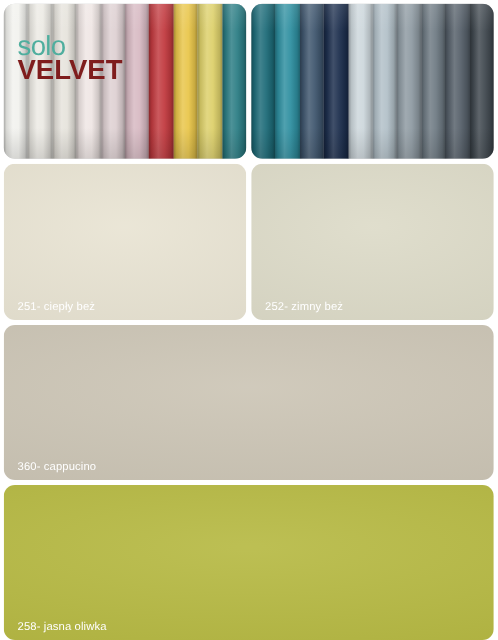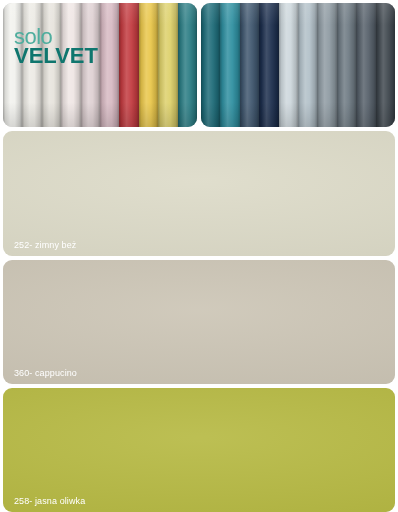--- a/index.html
+++ b/index.html
@@ -89,21 +89,21 @@
     font-size: 22px;
     font-weight: 400;
     letter-spacing: -0.5px;
     color: #4fae9e;
   }
   .logo-velvet {
     display: block;
     font-size: 22px;
     font-weight: 700;
     letter-spacing: 0px;
-    color: #0f766e;
+    color: #7f1d1d;
     margin-top: -2px;
   }
 
   
   .swatch {
     position: relative;
   }
   .swatch-fill {
     position: absolute;
     inset: 0;
@@ -166,20 +166,25 @@
           <div class="strip" style="background: rgb(86, 96, 106);"></div>
           <div class="strip" style="background: rgb(64, 72, 79);"></div>
         </div>
       <div class="photo-vignette"></div>
     </div>
 
   </div>
 
   <div class="row">
     <div class="tile swatch">
+      <div class="swatch-fill" style="background: rgb(232, 227, 210);"></div>
+      <div class="swatch-texture"></div>
+      <span class="swatch-label">251- ciepły beż</span>
+    </div>
+    <div class="tile swatch">
       <div class="swatch-fill" style="background: rgb(220, 218, 199);"></div>
       <div class="swatch-texture"></div>
       <span class="swatch-label">252- zimny beż</span>
     </div>
   </div>
 
   <div class="row">
     <div class="tile swatch">
       <div class="swatch-fill" style="background: rgb(203, 196, 180);"></div>
       <div class="swatch-texture"></div>

